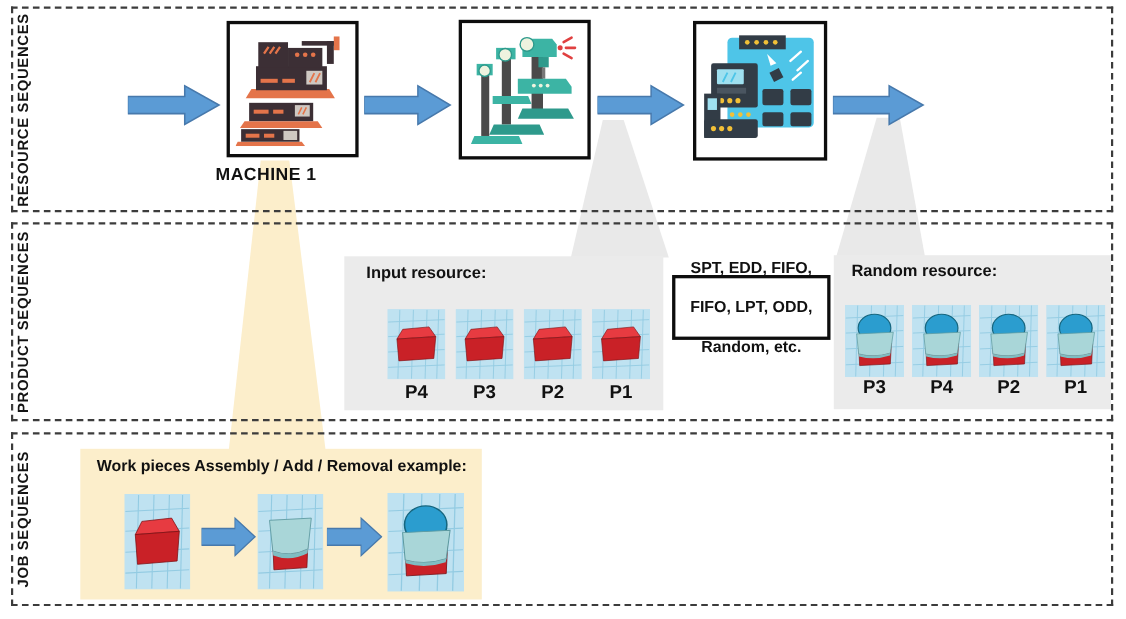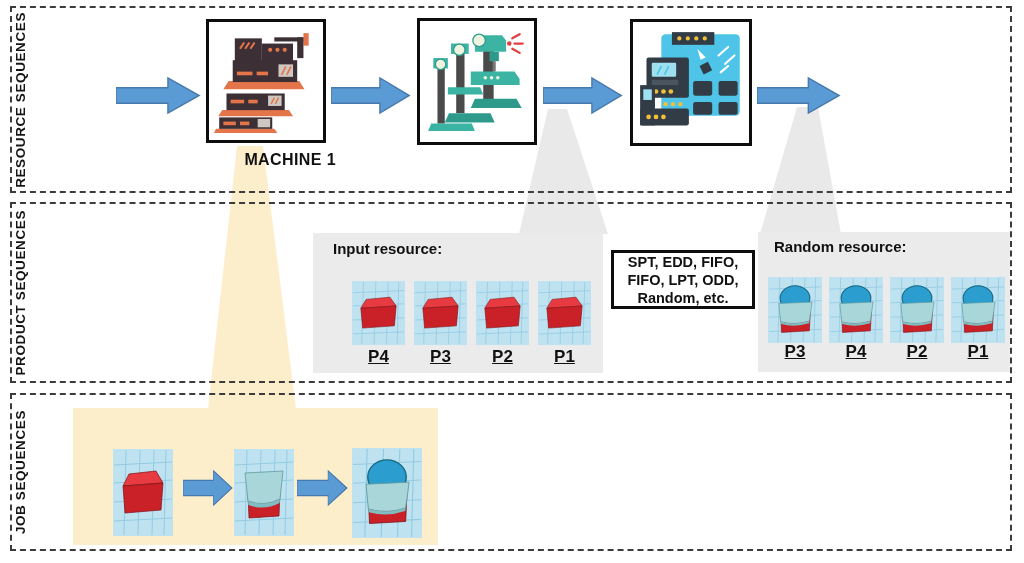--- a/index.html
+++ b/index.html
@@ -15,33 +15,33 @@
   }
   html,body{margin:0;padding:0;background:#ffffff;}
   .stage{
     position:relative;width:1024px;height:563px;background:#fff;overflow:hidden;
     font-family:"Liberation Sans",sans-serif;color:var(--ink);
   }
   .lane{position:absolute;border:2px dashed #3c3c3c;box-sizing:border-box;z-index:2;pointer-events:none;}
   .lane-label-wrap{position:absolute;left:4px;top:0;height:100%;width:32px;display:flex;align-items:center;justify-content:center;z-index:3;}
   .lane-label{writing-mode:vertical-rl;transform:rotate(180deg);font-weight:bold;font-size:13.5px;letter-spacing:.6px;white-space:nowrap;color:#141414;}
   .machine-box{position:absolute;border:3px solid #0d0d0d;background:#fff;box-sizing:border-box;display:flex;align-items:center;justify-content:center;z-index:3;padding:4px;}
-  .machine-label{position:absolute;text-align:right;font-weight:bold;font-size:16px;letter-spacing:.4px;z-index:3;}
+  .machine-label{position:absolute;text-align:left;font-weight:bold;font-size:16px;letter-spacing:.4px;z-index:3;}
   .arrow{position:absolute;z-index:3;}
   .arrow svg{display:block;width:100%;height:100%;}
   .panel{position:absolute;z-index:1;}
   .panel-gray{background:var(--panel-gray);}
   .panel-yellow{background:var(--panel-yellow);}
   .panel-title{position:absolute;font-weight:bold;font-size:15px;z-index:3;white-space:nowrap;}
   .rules-box{position:absolute;border:3px solid #0d0d0d;background:#fff;box-sizing:border-box;z-index:3;
     display:flex;flex-direction:column;align-items:center;justify-content:center;}
   .rules-line{font-weight:bold;font-size:14.5px;line-height:18px;white-space:nowrap;}
   .tile{position:absolute;z-index:3;}
   .tile svg{display:block;width:100%;height:100%;}
-  .p-label{position:absolute;text-align:center;font-weight:bold;font-size:17px;z-index:3;text-decoration:underline;}
+  .p-label{position:absolute;text-align:center;font-weight:bold;font-size:17px;z-index:3;}
   #beams{position:absolute;left:0;top:0;z-index:0;}
 </style>
 </head>
 <body>
 
 <div class="stage">
 
   <svg width="0" height="0" style="position:absolute" aria-hidden="true">
     <defs>
       <symbol id="sym-arrow" viewBox="0 0 90 40" preserveAspectRatio="none">
@@ -251,21 +251,21 @@
   <div class="tile" style="left:538px;top:281px;width:53px;height:64px;">
     <svg viewBox="0 0 60 87" preserveAspectRatio="none">
         <use href="#sym-cube"></use>
       </svg>
   </div>
   <div class="p-label" style="left:352px;top:347px;width:53px;">P4</div>
   <div class="p-label" style="left:414px;top:347px;width:53px;">P3</div>
   <div class="p-label" style="left:476px;top:347px;width:53px;">P2</div>
   <div class="p-label" style="left:538px;top:347px;width:53px;">P1</div>
 
-  <div class="rules-box" style="left:611px;top:250px;width:144px;height:59px;">
+  <div class="rules-box" style="left:611px;top:250px;width:144px;height:59px;gap:18px;">
     <div class="rules-line">SPT, EDD, FIFO,</div>
     <div class="rules-line">FIFO, LPT, ODD,</div>
     <div class="rules-line">Random, etc.</div>
   </div>
 
   <div class="panel panel-gray" style="left:758px;top:232px;width:252px;height:140px;"></div>
   <div class="panel-title" style="left:774px;top:238px;">Random resource:</div>
 
   <div class="tile" style="left:768px;top:277px;width:54px;height:66px;">
     <svg viewBox="0 0 60 87" preserveAspectRatio="none">
@@ -286,20 +286,21 @@
     <svg viewBox="0 0 60 87" preserveAspectRatio="none">
         <use href="#sym-sphere"></use>
       </svg>
   </div>
   <div class="p-label" style="left:768px;top:342px;width:54px;">P3</div>
   <div class="p-label" style="left:829px;top:342px;width:54px;">P4</div>
   <div class="p-label" style="left:890px;top:342px;width:54px;">P2</div>
   <div class="p-label" style="left:951px;top:342px;width:54px;">P1</div>
 
   <div class="panel panel-yellow" style="left:73px;top:408px;width:365px;height:137px;"></div>
+  <div class="panel-title" style="left:88px;top:416px;font-size:14.5px;">Work pieces Assembly / Add / Removal example:</div>
 
   <div class="tile" style="left:113px;top:449px;width:60px;height:87px;">
     <svg viewBox="0 0 60 87" preserveAspectRatio="none">
         <use href="#sym-cube"></use>
       </svg>
   </div>
   <div class="arrow" style="left:183px;top:469px;width:50px;height:38px;">
     <svg viewBox="0 0 90 40" preserveAspectRatio="none">
         <use href="#sym-arrow"></use>
       </svg>

